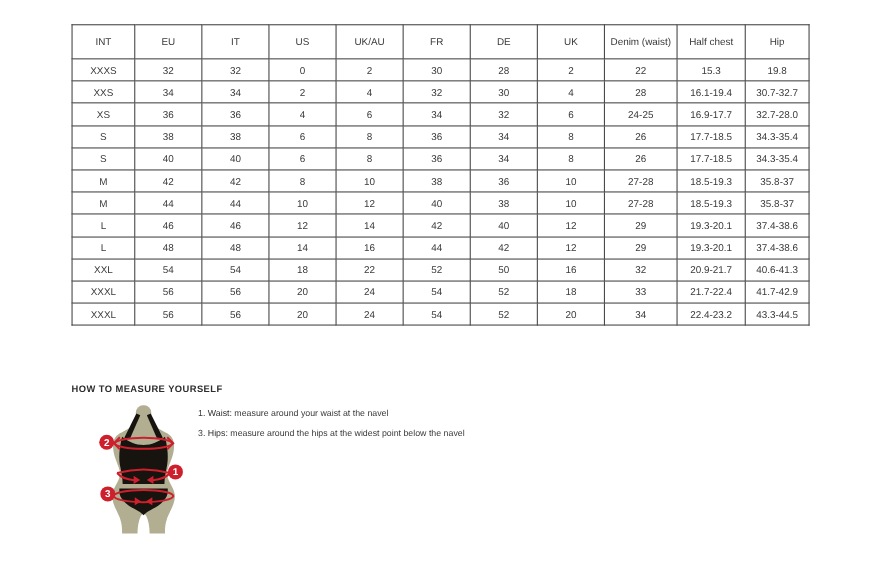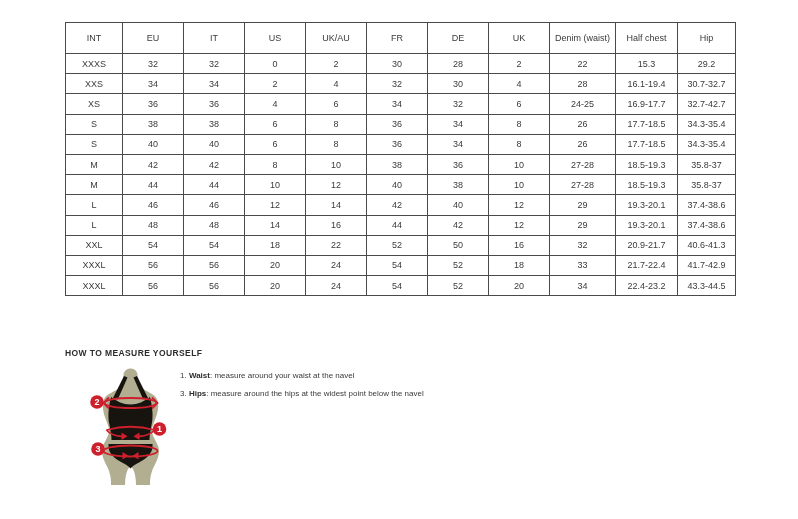--- a/index.html
+++ b/index.html
@@ -56,21 +56,21 @@
     width: 105px; height: 125px;
   }
   .measure-list {
     position: absolute;
     left: 180px; top: 371px;
     font-size: 8px;
     line-height: 9px;
     color: #3a3a3a;
   }
   .measure-item { margin-bottom: 8.5px; white-space: nowrap; }
-  .measure-item b { font-weight: bold; color: #2d2d2d; }
+  .measure-item b { font-weight: normal; color: #2d2d2d; }
 </style>
 </head>
 <body>
 
 <div class="table-wrap">
   <table class="size-chart">
     <thead>
         <tr>
           <th>INT</th>
           <th>EU</th>
@@ -90,21 +90,21 @@
           <td>XXXS</td>
           <td>32</td>
           <td>32</td>
           <td>0</td>
           <td>2</td>
           <td>30</td>
           <td>28</td>
           <td>2</td>
           <td>22</td>
           <td>15.3</td>
-          <td>29.2</td>
+          <td>19.8</td>
         </tr>
         <tr>
           <td>XXS</td>
           <td>34</td>
           <td>34</td>
           <td>2</td>
           <td>4</td>
           <td>32</td>
           <td>30</td>
           <td>4</td>
@@ -116,21 +116,21 @@
           <td>XS</td>
           <td>36</td>
           <td>36</td>
           <td>4</td>
           <td>6</td>
           <td>34</td>
           <td>32</td>
           <td>6</td>
           <td>24-25</td>
           <td>16.9-17.7</td>
-          <td>32.7-42.7</td>
+          <td>32.7-28.0</td>
         </tr>
         <tr>
           <td>S</td>
           <td>38</td>
           <td>38</td>
           <td>6</td>
           <td>8</td>
           <td>36</td>
           <td>34</td>
           <td>8</td>

